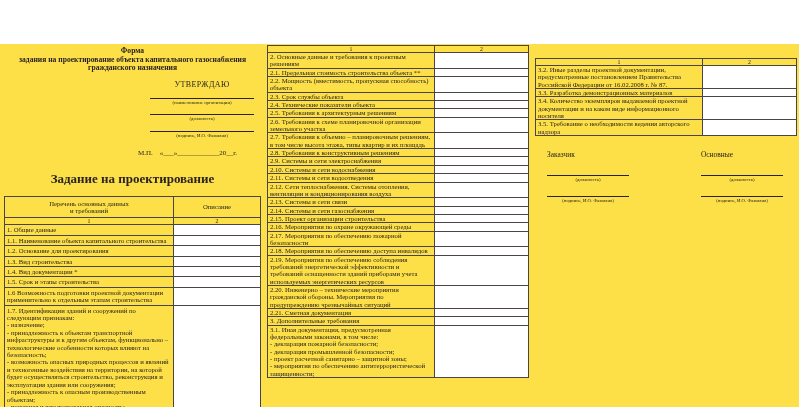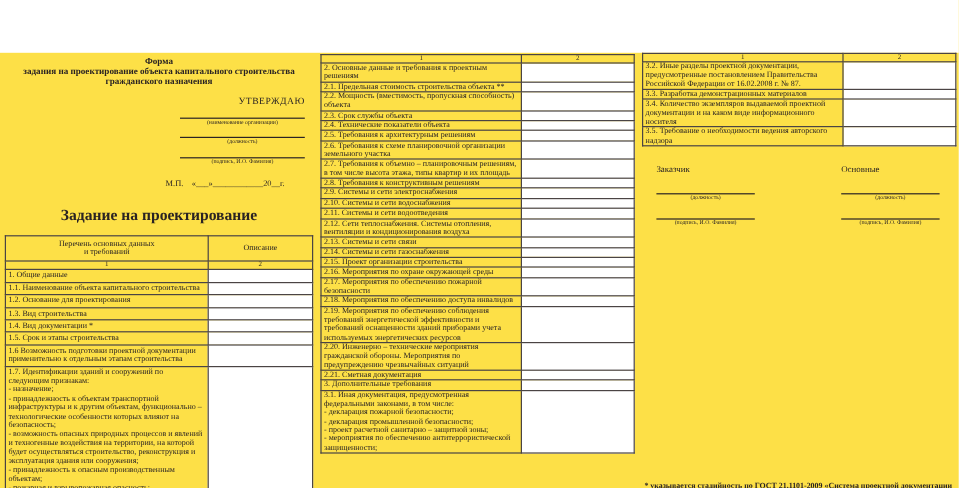--- a/index.html
+++ b/index.html
@@ -4,25 +4,25 @@
 <style>
   html,body{margin:0;padding:0;}
   body{
     width:799px;height:407px;overflow:hidden;background:#ffffff;
     font-family:"Liberation Serif","DejaVu Serif",serif;color:#2a2323;
   }
   .sheet{position:relative;width:799px;height:407px;background:#fde047;margin-top:44px;}
   .page{position:absolute;top:0;}
   .page1{left:4px;width:257px;}
   .page2{left:267px;top:1px;width:262px;}
-  .page3{left:535px;top:0;width:262px;}
+  .page3{left:535px;top:14px;width:262px;}
 
   .doc-title{font-weight:bold;text-align:center;font-size:7.6px;line-height:8.6px;margin-top:3px;}
   .approve{width:104px;margin-left:146px;margin-top:7px;}
-  .approve-label{text-align:right;font-size:8px;letter-spacing:.4px;}
+  .approve-label{text-align:center;font-size:8px;letter-spacing:.4px;}
   .sig-field{margin-top:9px;}
   .sig-line{border-top:1px solid #2a2323;height:0;}
   .sig-caption{text-align:center;font-size:4.8px;line-height:5.6px;margin-top:1px;white-space:nowrap;}
   .stamp-row{margin-top:10px;font-size:7px;display:flex;gap:7px;margin-left:-12px;white-space:nowrap;}
 
   .subtitle{text-align:center;font-weight:bold;font-size:13px;margin:14px 0 9px 0;}
 
   table.grid{width:100%;border-collapse:collapse;table-layout:fixed;}
   .grid th,.grid td{
     border:1px solid #4a4444;vertical-align:top;font-weight:normal;
@@ -46,21 +46,21 @@
   .footnotes p{margin:0 0 8px 0;}
 </style>
 </head>
 <body>
 
 <div class="sheet">
 
   <section class="page page1">
     <div class="doc-title">
       <div>Форма</div>
-      <div>задания на проектирование объекта капитального строительства</div>
+      <div>задания на проектирование объекта капитального газоснабжения</div>
       <div>гражданского назначения</div>
     </div>
 
     <div class="approve">
       <div class="approve-label">УТВЕРЖДАЮ</div>
       <div class="sig-field">
         <div class="sig-line"></div>
         <div class="sig-caption">(наименование организации)</div>
       </div>
       <div class="sig-field">

